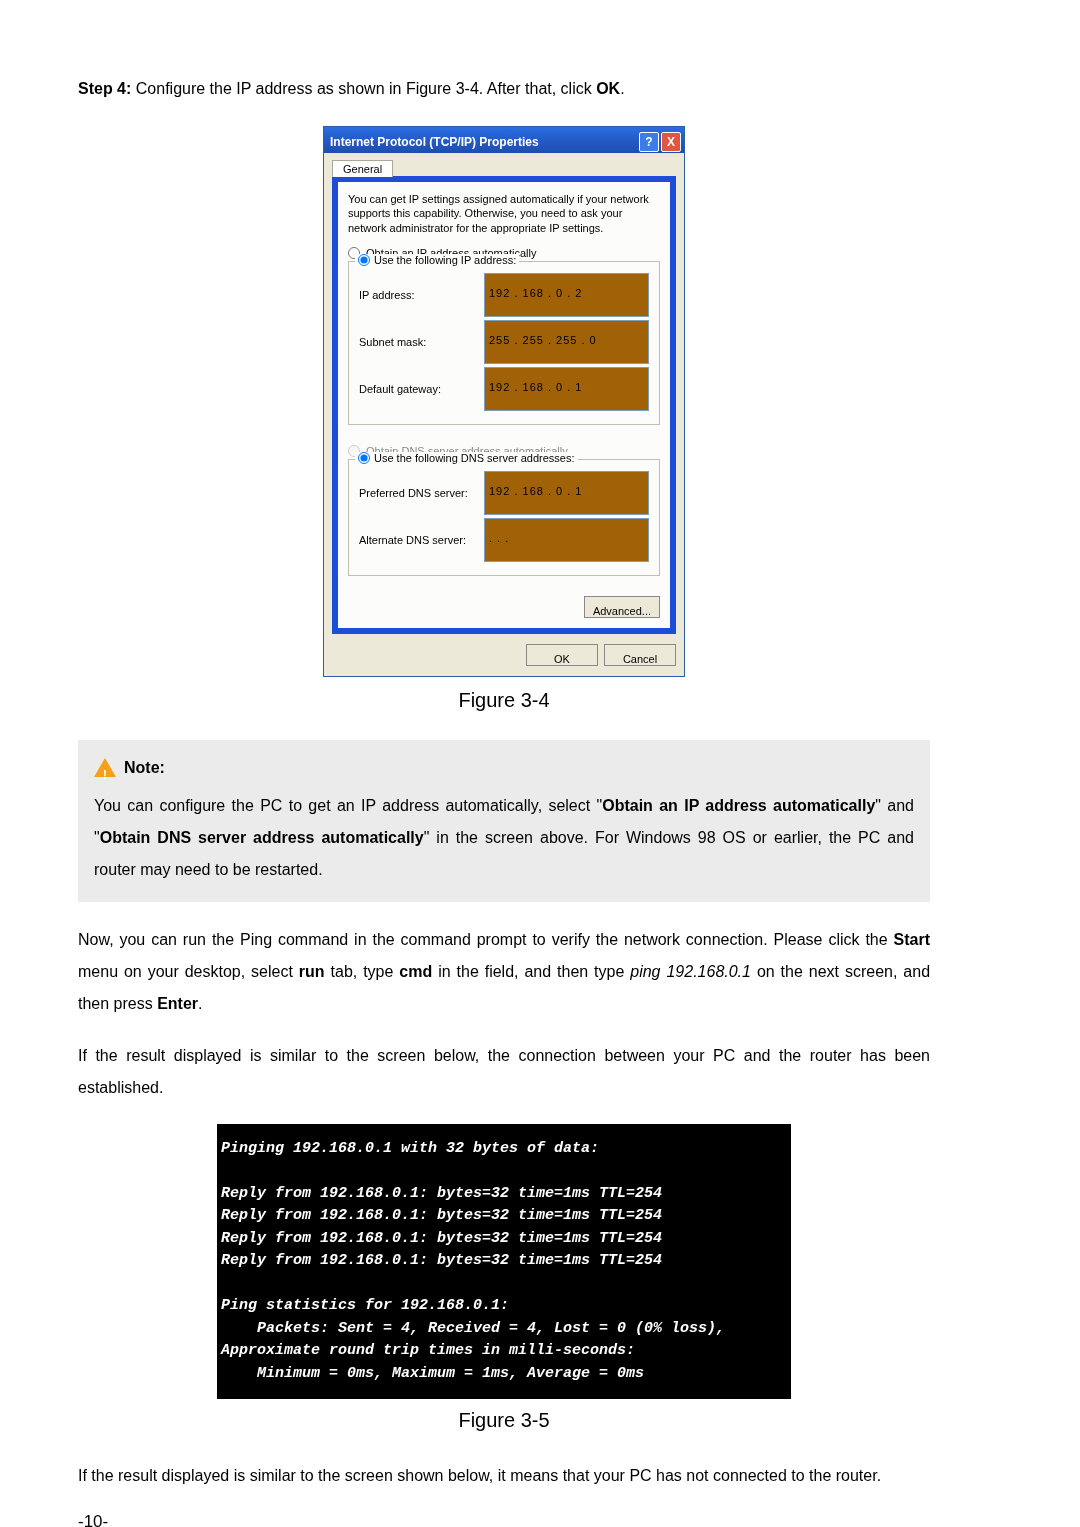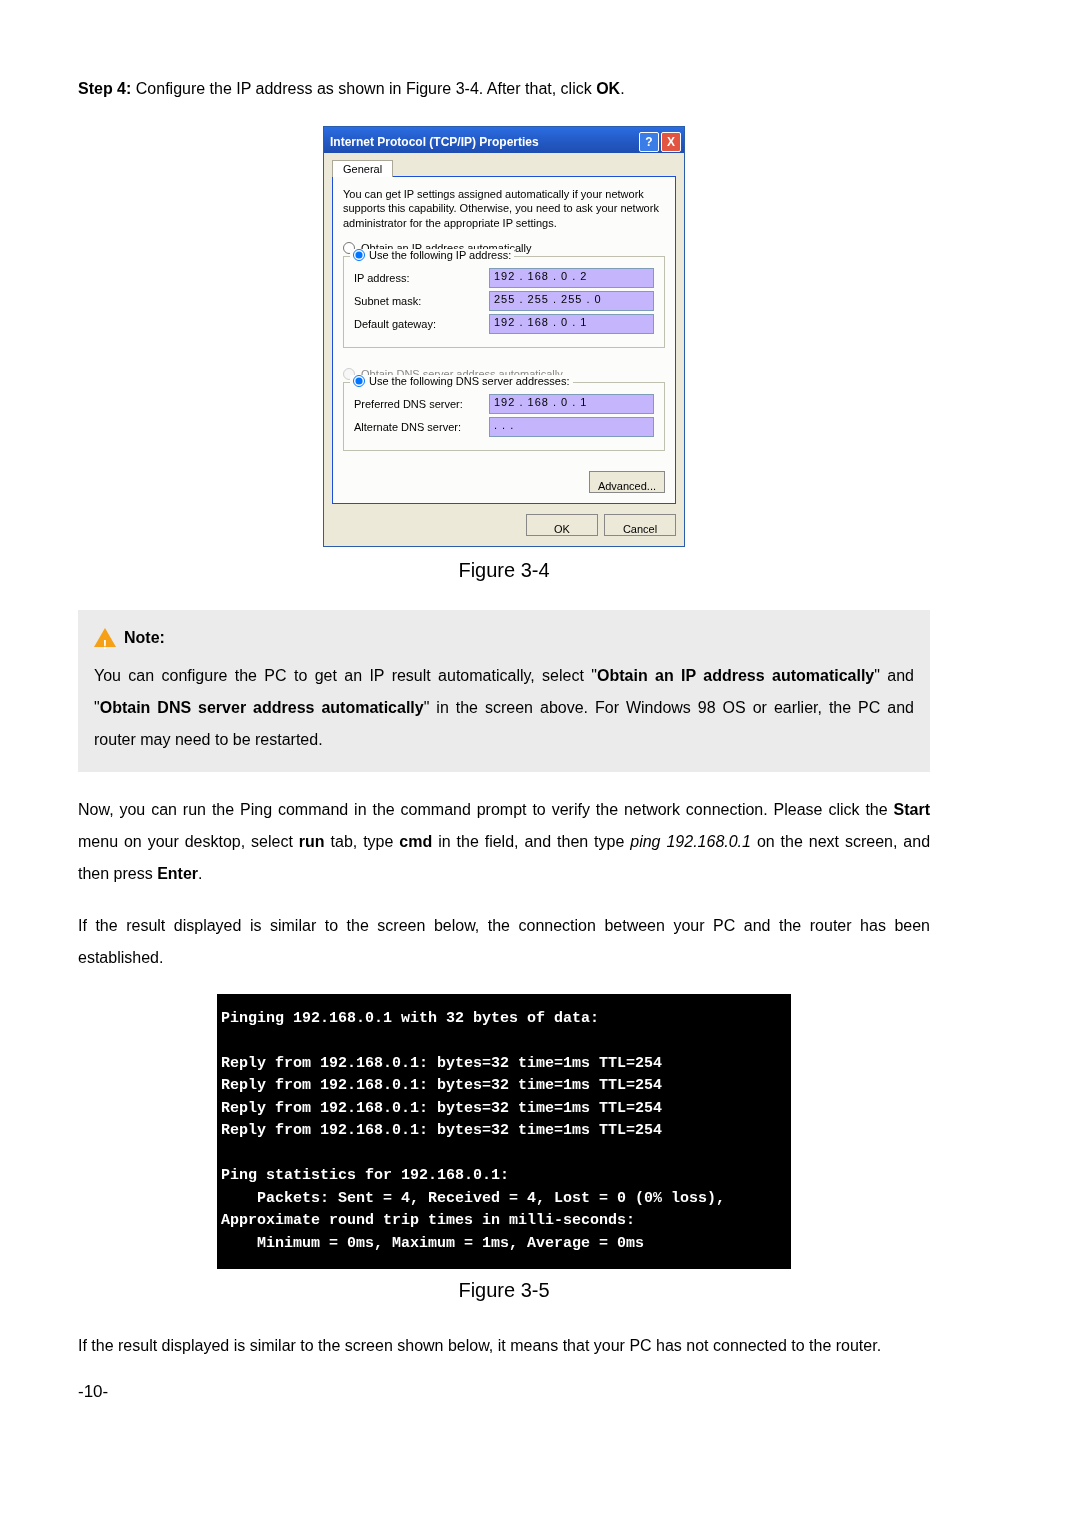--- a/index.html
+++ b/index.html
@@ -70,21 +70,21 @@
     background: #fff;
     border: 1px solid #aca899;
     border-bottom: none;
     padding: 2px 10px;
     font-size: 11px;
     position: relative;
     top: 1px;
   }
   .tab-panel {
     background: #fcfcfa;
-    border: 1px solid #1d4ed8;
+    border: 6px solid #1d4ed8;
     padding: 10px;
   }
   .intro-text {
     font-size: 11px;
     margin-bottom: 12px;
     line-height: 1.3;
   }
   .radio-row {
     display: flex;
     align-items: center;
@@ -116,22 +116,22 @@
     align-items: center;
     justify-content: space-between;
     margin: 3px 0;
     font-size: 11px;
   }
   .field-row label { flex: 0 0 110px; }
   .ip-input {
     width: 155px;
     height: 16px;
     border: 1px solid #7f9db9;
-    background: #c4b5fd;
-    padding: 1px 4px;
+    background: #a16207;
+    padding: 13px 4px;
     font-size: 11px;
     font-family: Tahoma, Arial;
     letter-spacing: 1px;
     text-align: left;
   }
   .btn-row {
     display: flex;
     justify-content: flex-end;
     margin-top: 6px;
   }
@@ -190,20 +190,21 @@
   .para {
     line-height: 2.0;
     text-align: justify;
     margin-bottom: 20px;
   }
   .italic { font-style: italic; }
   .cmd-wrap {
     display: flex;
     justify-content: center;
     margin-bottom: 8px;
+    font-style: italic;
   }
   .cmd {
     width: 560px;
     background: #000;
     color: #fff;
     font-family: "Courier New", monospace;
     font-size: 15px;
     font-weight: bold;
     padding: 14px 10px 14px 4px;
     line-height: 1.5;
@@ -296,21 +297,21 @@
 
   <div class="note-box">
     <div class="note-head">
       <div class="warn-icon">
         <div class="warn-tri"></div>
         <div class="warn-ex">!</div>
       </div>
       <span>Note:</span>
     </div>
     <div style="text-align:justify">
-      <span>You can configure the PC to get an IP result automatically, select "</span><span class="bold">Obtain an IP address automatically</span><span>" and "</span><span class="bold">Obtain DNS server address automatically</span><span>" in the screen above. For Windows 98 OS or earlier, the PC and router may need to be restarted.</span>
+      <span>You can configure the PC to get an IP address automatically, select "</span><span class="bold">Obtain an IP address automatically</span><span>" and "</span><span class="bold">Obtain DNS server address automatically</span><span>" in the screen above. For Windows 98 OS or earlier, the PC and router may need to be restarted.</span>
     </div>
   </div>
 
   <div class="para">
     <span>Now, you can run the Ping command in the command prompt to verify the network connection. Please click the </span><span class="bold">Start</span><span> menu on your desktop, select </span><span class="bold">run</span><span> tab, type </span><span class="bold">cmd</span><span> in the field, and then type </span><span class="italic">ping 192.168.0.1</span><span> on the next screen, and then press </span><span class="bold">Enter</span><span>.</span>
   </div>
 
   <div class="para">If the result displayed is similar to the screen below, the connection between your PC and the router has been established.</div>
 
   <div class="cmd-wrap">

